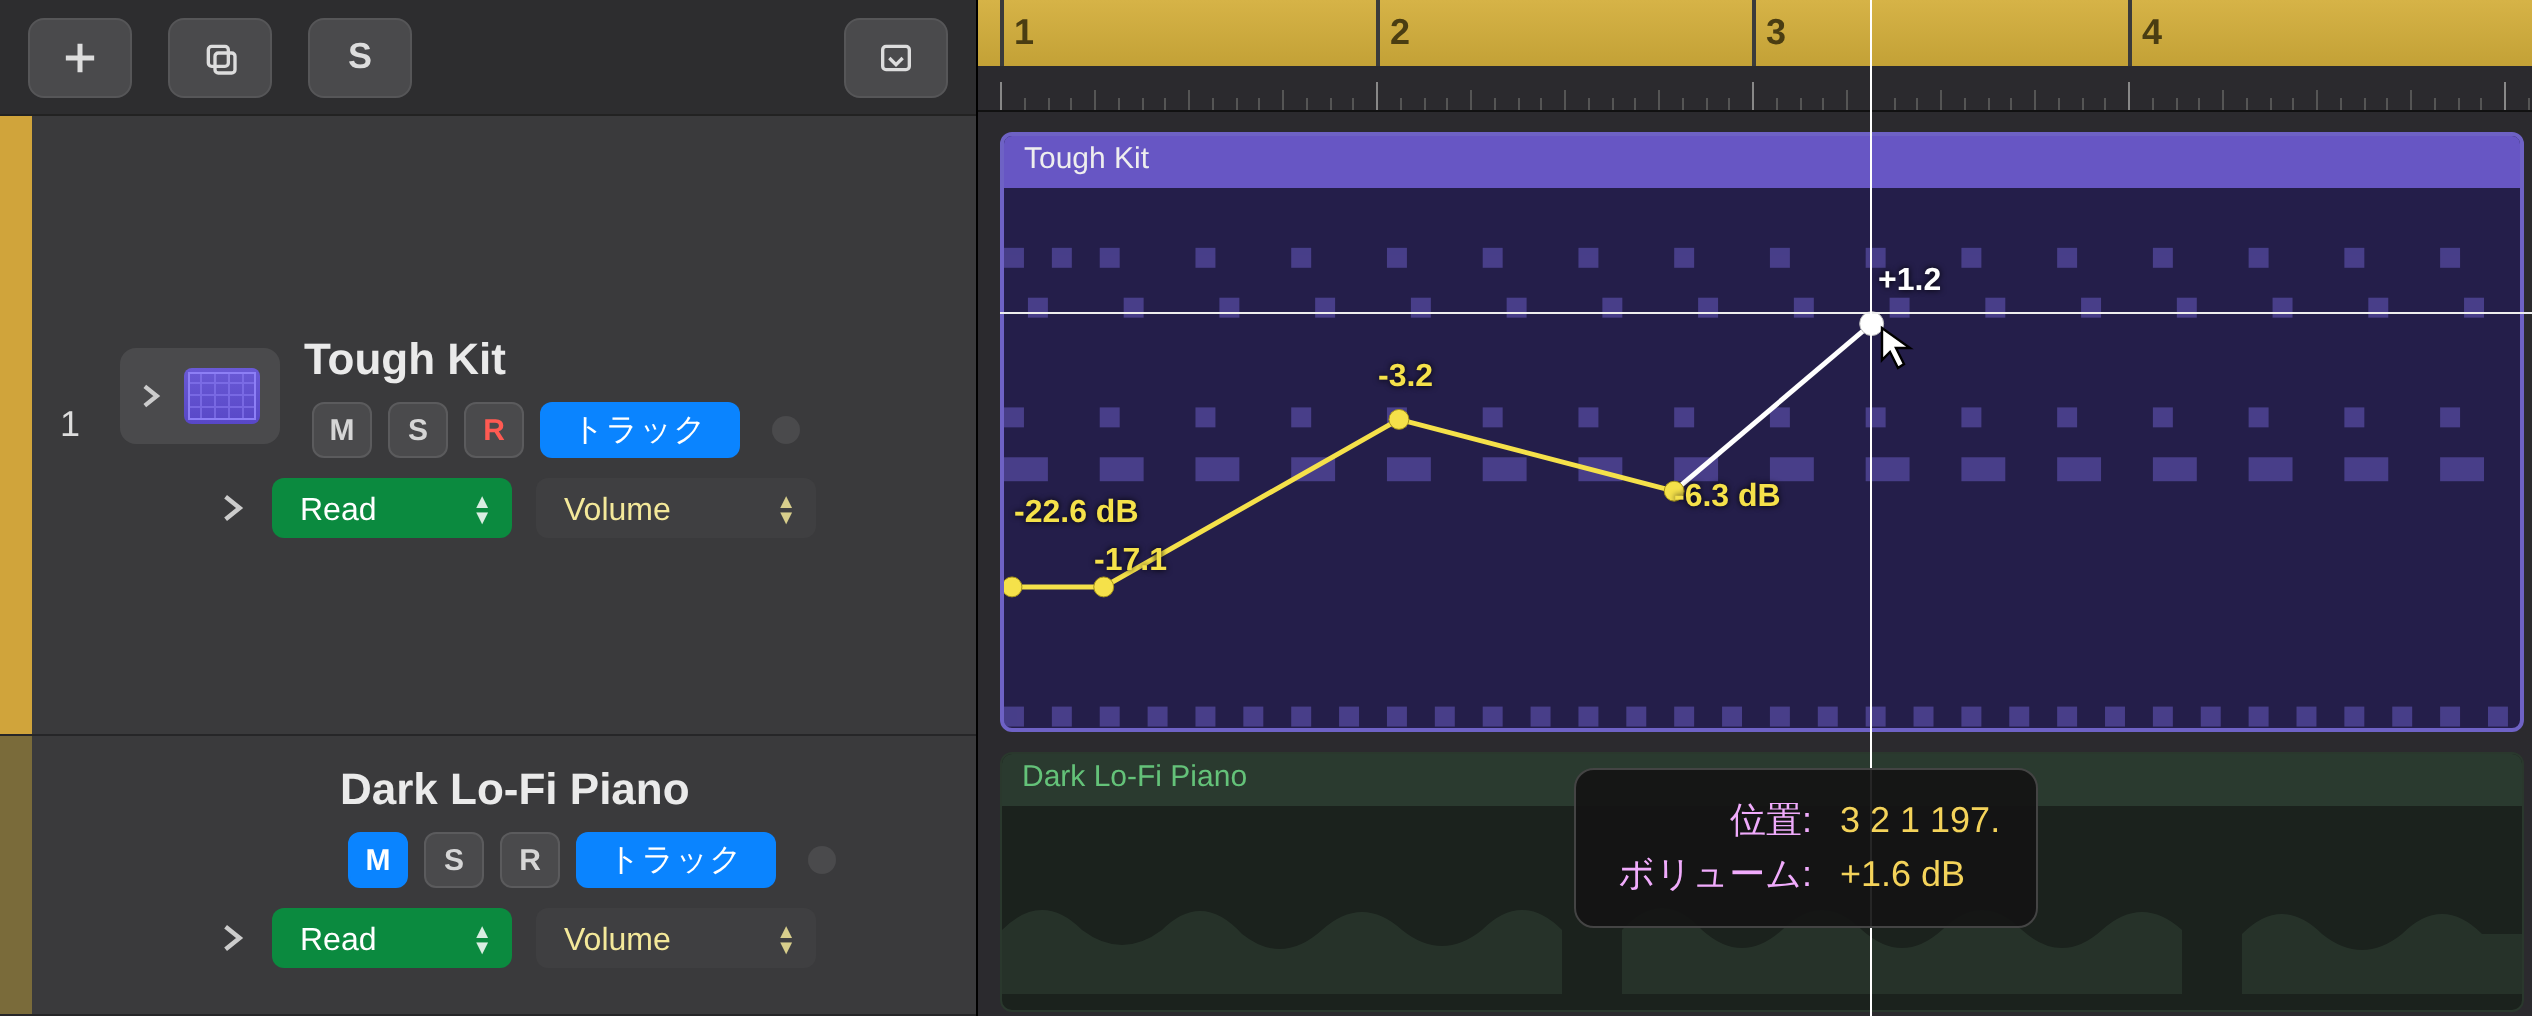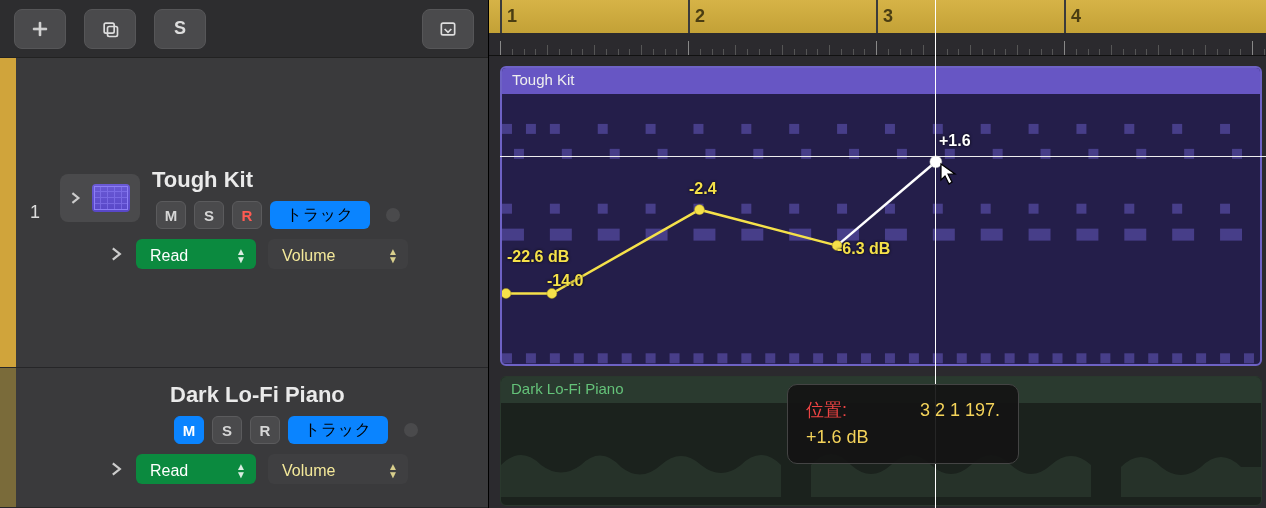--- a/index.html
+++ b/index.html
@@ -28,21 +28,21 @@
   .disclose { width: 12px; height: 12px; color:#ccc; }
   .track-icon { width: 38px; height: 28px; background: linear-gradient(#6a5ad6,#5847c7); border-radius: 4px; position: relative; overflow:hidden; }
   .track-icon::before { content:""; position:absolute; inset:2px; border:1px solid #8d7ff5; }
   .track-icon .grid { position:absolute; inset:2px; background: repeating-linear-gradient(to right, transparent 0 6px, #8d7ff5 6px 7px), repeating-linear-gradient(to bottom, transparent 0 5px, #8d7ff5 5px 6px); opacity:0.55; }
   .track-title { color:#eaeaea; font-size:22px; font-weight:600; flex:1;}
   
   .track-controls { display:flex; align-items:center; gap:8px; margin-top:8px; margin-left: 4px;}
   .sq-btn { width:30px; height:28px; border-radius:6px; background:#4a4a4c; border:1px solid #5b5b5d; display:flex; align-items:center; justify-content:center; font-size:15px; color:#d6d6d6; font-weight:600; cursor:pointer;}
   .sq-btn.blue { background:#0a84ff; color:#fff; border-color:#0a84ff;}
   .sq-btn.rec { color:#ff5a52;}
-  .pill-btn { height:28px; padding:0 16px; border-radius:6px; background:#0a84ff; color:#000000; font-size:16px; display:flex; align-items:center; border:none; cursor:pointer; font-weight:500; letter-spacing:0.5px;}
+  .pill-btn { height:28px; padding:0 16px; border-radius:6px; background:#0a84ff; color:#ffffff; font-size:16px; display:flex; align-items:center; border:none; cursor:pointer; font-weight:500; letter-spacing:0.5px;}
   .dot { width:14px; height:14px; border-radius:50%; background:#4a4a4c; margin-left:8px; }
   
   .track-sub { display:flex; align-items:center; gap:12px; margin-top:10px; margin-left: 50px;}
   .sub-dis { width:14px; color:#bbb; }
   .select { height:30px; border-radius:6px; display:flex; align-items:center; padding: 3px 10px 0 14px; font-size:16px; color:#f4e99a; gap:20px; cursor:pointer; position:relative;}
   .select.green { background:#0b8a3f; color:#fff; width:120px;}
   .select.dark { background:#3f3f41; width:140px;}
   .select .arrows { margin-left:auto; font-size:10px; color: inherit; opacity:0.85; line-height:8px; text-align:center;}
   
   
@@ -80,21 +80,21 @@
   .auto-lbl.yellow { color:#f5e14a; text-shadow: 0 0 3px #000;}
   .auto-lbl.white { color:#fff; text-shadow: 0 0 3px #000;}
   
   .playhead-line { position:absolute; top:0; bottom:0; width:1px; background:#fff; z-index:5;}
   .horiz-line { position:absolute; left:0; right:0; height:1px; background:#eee; z-index:4;}
   
   .cursor-arrow { position:absolute; z-index:10; pointer-events:none;}
   
   .tooltip { position:absolute; background: rgba(20,20,20,0.92); border: 1px solid #444; border-radius: 10px; padding: 12px 18px; z-index:20; min-width: 230px;}
   .tooltip-row { display:flex; gap: 14px; font-size:18px; line-height: 1.5; align-items: baseline;}
-  .tooltip-row .lbl { color:#ef4444; text-align:left; flex:0 0 100px;}
+  .tooltip-row .lbl { color:#f0abfc; text-align:right; flex:0 0 100px;}
   .tooltip-row .val { color:#f4d35a; font-weight:500;}
   
   .wave-shadow { position:absolute; bottom:8px; left:0; right:0; height:72px; opacity:0.6;}
   .wave-shadow path { fill:#2e3e32; }
   
   .left-accent { position:absolute; left:0; top:58px; bottom:0; width:8px; background:#d0a43b; }
 </style>
 </head>
 <body>
 
@@ -399,24 +399,24 @@
             <circle class="auto-pt" cx="4" cy="200" r="5"></circle>
             <circle class="auto-pt" cx="50" cy="200" r="5"></circle>
             <circle class="auto-pt" cx="198" cy="116" r="5"></circle>
             <circle class="auto-pt" cx="336" cy="152" r="5"></circle>
             <circle class="auto-pt white" cx="435" cy="68" r="6"></circle>
           </svg>
         </div>
       </div>
 
       <div class="auto-lbl yellow" style="left:18px; top:192px;">-22.6 dB</div>
-      <div class="auto-lbl yellow" style="left:58px; top:216px;">-14.0</div>
-      <div class="auto-lbl yellow" style="left:200px; top:124px;">-2.4</div>
+      <div class="auto-lbl yellow" style="left:58px; top:216px;">-17.1</div>
+      <div class="auto-lbl yellow" style="left:200px; top:124px;">-3.2</div>
       <div class="auto-lbl yellow" style="left:348px; top:184px;">-6.3 dB</div>
-      <div class="auto-lbl white" style="left:450px; top:76px;">+1.6</div>
+      <div class="auto-lbl white" style="left:450px; top:76px;">+1.2</div>
 
       <svg class="cursor-arrow" style="left:450px; top:106px;" width="22" height="24" viewBox="0 0 22 24">
         <path d="M2 2 L2 18 L6 14 L10 22 L13 20 L9 12 L16 12 Z" fill="#fff" stroke="#000" stroke-width="1.2"></path>
       </svg>
 
       <div class="region region2">
         <div class="region-header">Dark Lo-Fi Piano</div>
         <div class="region-body">
           <svg class="wave-shadow" viewBox="0 0 760 72" preserveAspectRatio="none">
             <path d="M0,72 L0,40 Q20,20 40,40 Q60,55 80,40 Q100,20 120,42 Q140,58 160,40 Q180,22 200,40 Q220,56 240,40 Q260,20 280,40 L280,72 Z"></path>
@@ -425,19 +425,20 @@
           </svg>
         </div>
       </div>
 
       <div class="tooltip" style="left:298px; top:328px;">
         <div class="tooltip-row">
           <span class="lbl">位置:</span>
           <span class="val">3 2 1 197.</span>
         </div>
         <div class="tooltip-row">
+          <span class="lbl">ボリューム:</span>
           <span class="val">+1.6 dB</span>
         </div>
       </div>
 
     </div>
   </div>
 </div>
 
 </body></html>

